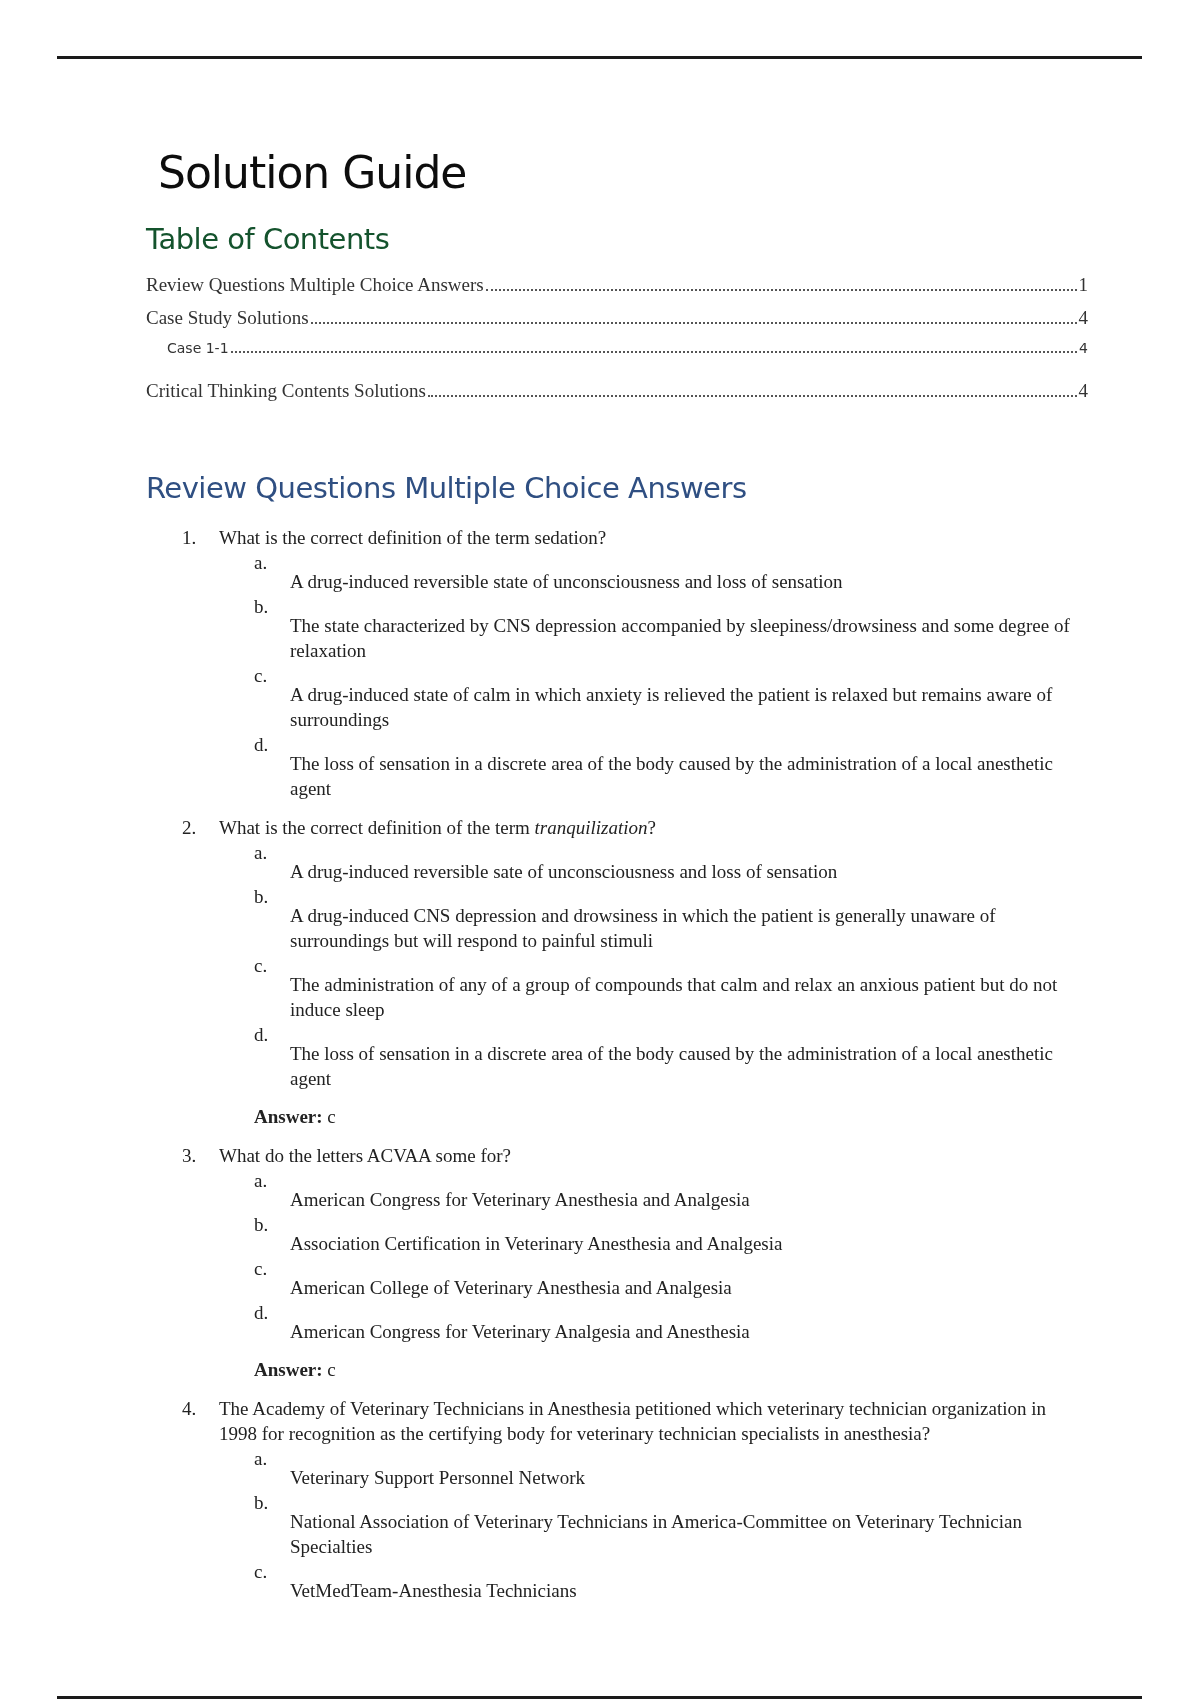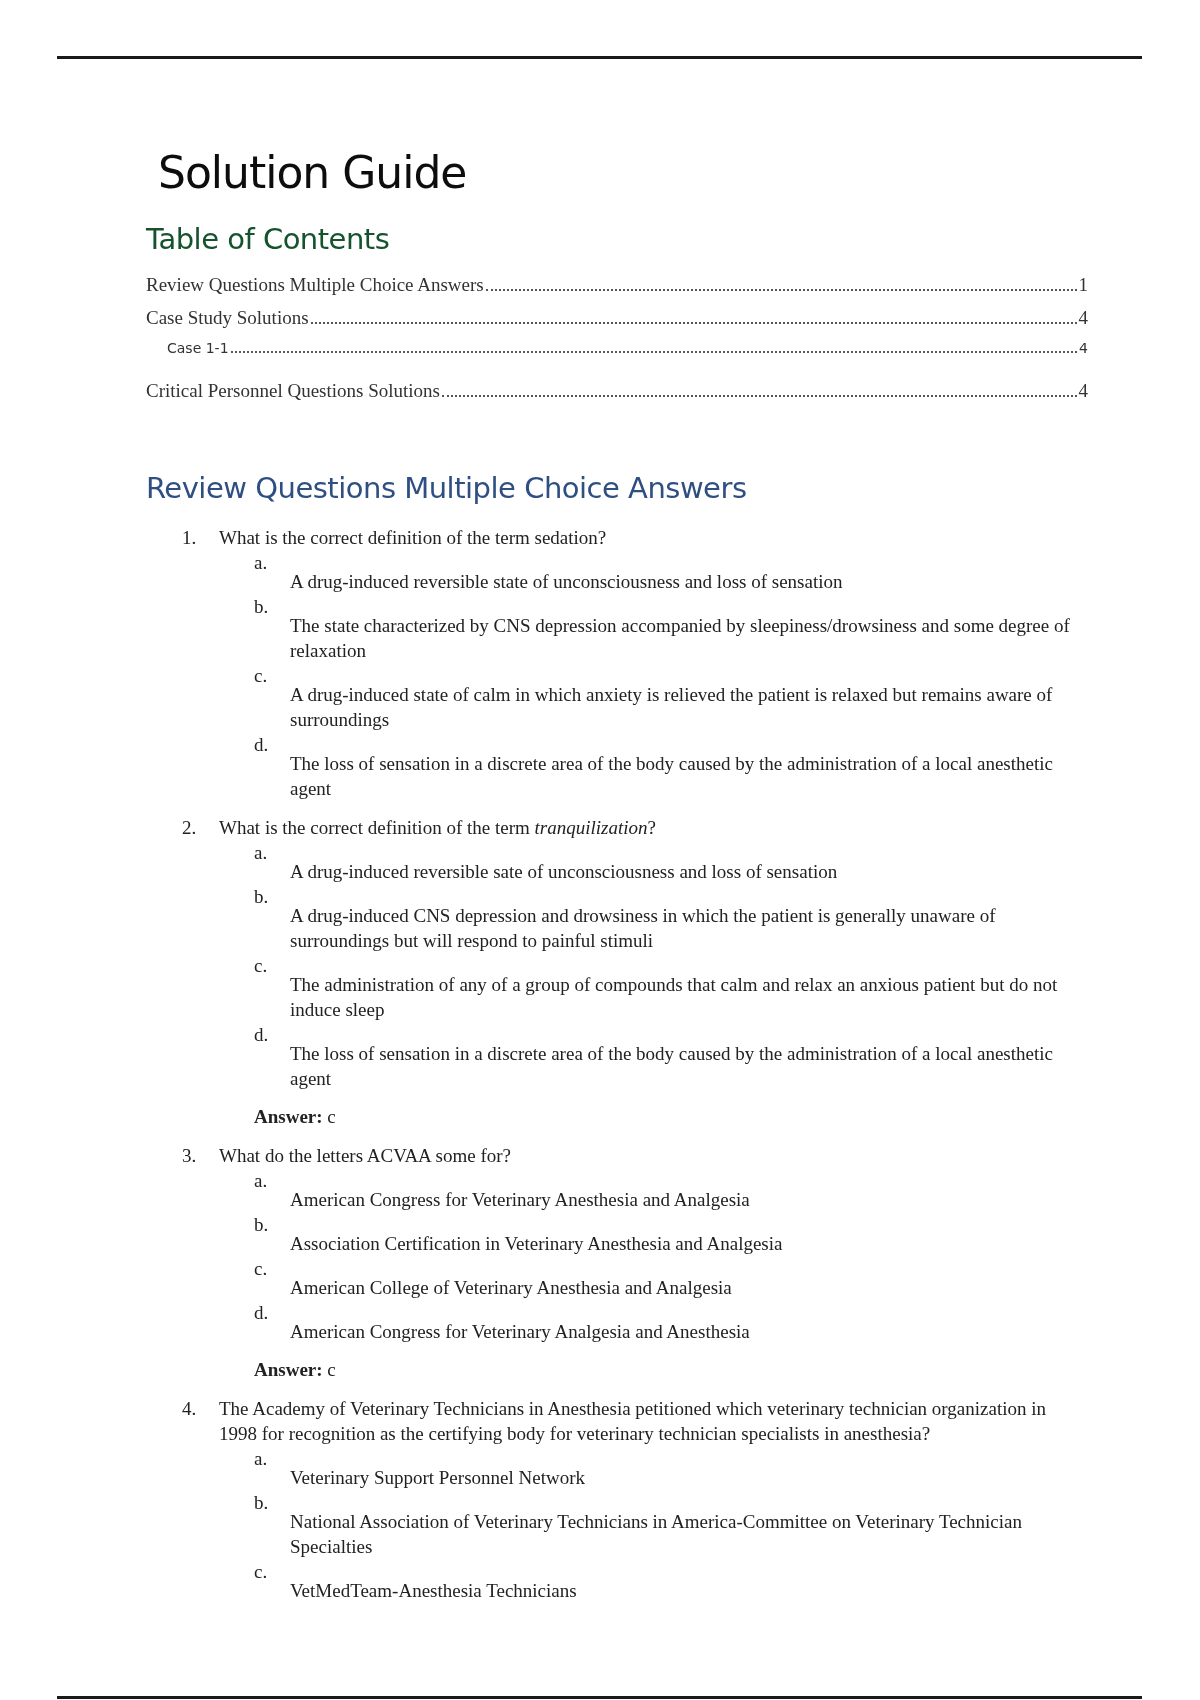--- a/index.html
+++ b/index.html
@@ -51,21 +51,21 @@
       <span class="toc-label">Case Study Solutions</span>
       <span class="toc-dots"></span>
       <span class="toc-page">4</span>
     </div>
     <div class="toc-row sub">
       <span class="toc-label">Case 1-1</span>
       <span class="toc-dots"></span>
       <span class="toc-page">4</span>
     </div>
     <div class="toc-row gap">
-      <span class="toc-label">Critical Personnel Questions Solutions</span>
+      <span class="toc-label">Critical Thinking Contents Solutions</span>
       <span class="toc-dots"></span>
       <span class="toc-page">4</span>
     </div>
   </div>
 
   <h2 class="section-heading">Review Questions Multiple Choice Answers</h2>
 
   <div class="questions">
 
     <div class="q">

